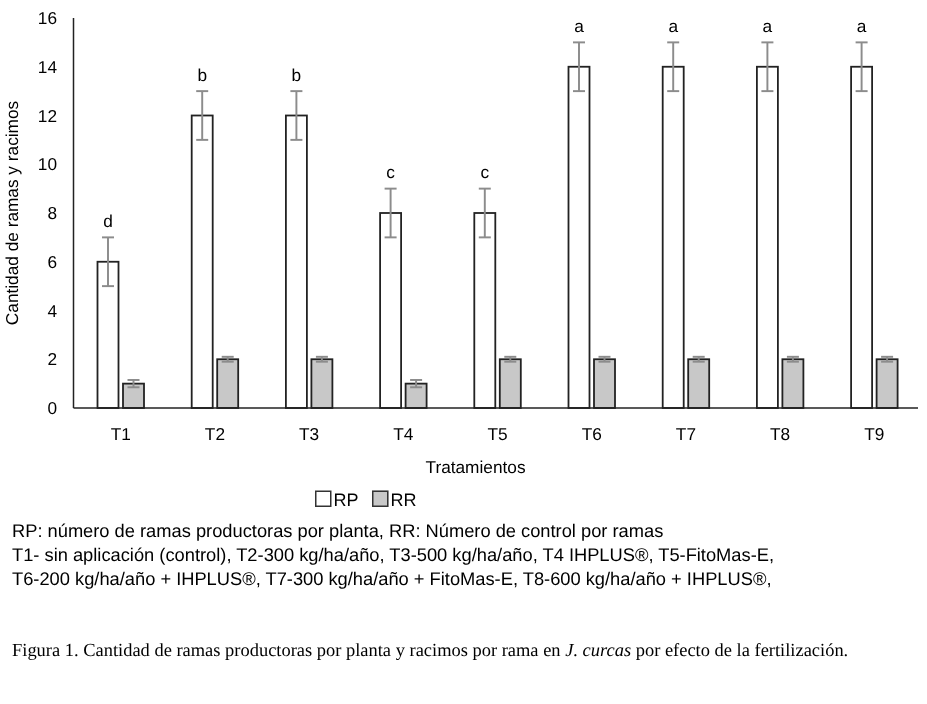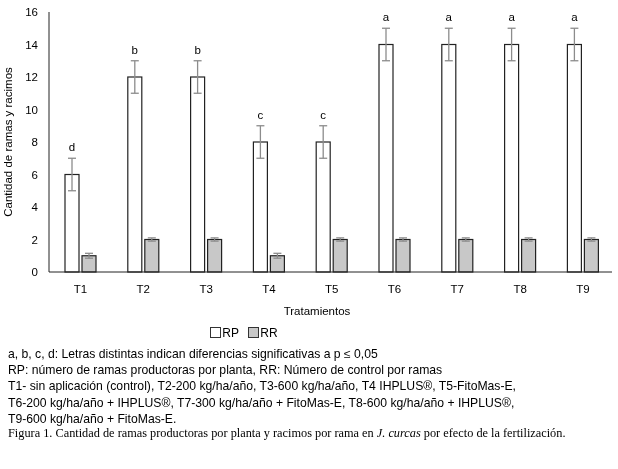--- a/index.html
+++ b/index.html
@@ -181,20 +181,18 @@
   <text id="ylabel" x="0" y="0" transform="translate(12,142) rotate(-90)" text-anchor="middle" font-family="Liberation Sans, sans-serif" font-size="11.5">Cantidad  de ramas y racimos</text>
   <text id="xlabel" x="317" y="315" text-anchor="middle" font-family="Liberation Sans, sans-serif" font-size="11.5">Tratamientos</text>
 </svg>
 
 <div class="legend">
   <span class="item"><span class="sw" style="background:#ffffff"></span><span>RP</span></span>
   <span class="item"><span class="sw" style="background:#c8c8c8"></span><span>RR</span></span>
 </div>
 
 <div class="notes">
-  <div>a, b, c, d: Letras distintas indican diferencias significativas a p  ≤  0,05</div>
   <div>RP: número de ramas productoras por  planta, RR: Número de control por ramas</div>
-  <div>T1- sin aplicación (control), T2-200 kg/ha/año, T3-600 kg/ha/año, T4 IHPLUS®, T5-FitoMas-E,</div>
+  <div>T1- sin aplicación (control), T2-300 kg/ha/año, T3-500 kg/ha/año, T4 IHPLUS®, T5-FitoMas-E,</div>
   <div>T6-200 kg/ha/año + IHPLUS®, T7-300 kg/ha/año + FitoMas-E, T8-600 kg/ha/año + IHPLUS®,</div>
-  <div>T9-600 kg/ha/año + FitoMas-E.</div>
 </div>
 
 <div class="caption"><span>Figura 1. Cantidad de ramas productoras por planta y racimos por rama en </span><i>J. curcas</i><span> por efecto de la fertilización.</span></div>
 
 </body></html>

